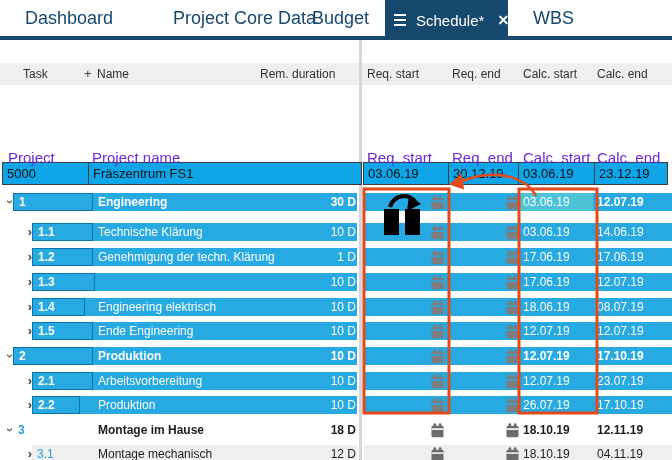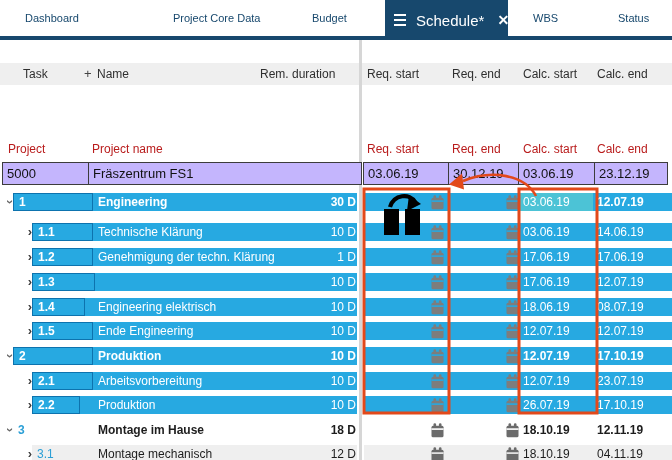--- a/index.html
+++ b/index.html
@@ -2,44 +2,44 @@
 <html style="--navy: #17486D; --row_cyan: #27A9E1; --cell_border: #0D73AE; --selected_cell: #4CC3D6; --annotation: #E2491B; --gray_band: #EFEFEF; --header_band: #EFEFEF; --divider: #D6D6D6; --blue_text: #2B9FD6; --calendar_gray: #7D7D7D; --calendar_dark: #6B6B6B;"><head>
 <meta charset="utf-8">
 <style>
   html,body{margin:0;padding:0;background:#fff;}
   .app{position:relative;width:672px;height:460px;background:#fff;overflow:hidden;
        font-family:"Liberation Sans",sans-serif;-webkit-font-smoothing:antialiased;}
 
   
   .tabbar{position:absolute;left:0;top:0;width:672px;height:40px;background:#fff;z-index:6;}
   .tab{position:absolute;top:0;height:36px;display:flex;align-items:center;
-       font-size:11px;color:var(--navy);cursor:pointer;white-space:nowrap;}
+       font-size:18px;color:var(--navy);cursor:pointer;white-space:nowrap;}
   .tab-underline{position:absolute;left:0;top:36px;width:672px;height:4px;background:var(--navy);}
   .tab-active{position:absolute;top:0;height:40px;background:var(--navy);color:#fff;
        display:flex;align-items:center;font-size:15px;padding:0 0 0 9px;box-sizing:border-box;}
   .menu-ic{display:inline-flex;flex-direction:column;gap:2.5px;margin-right:10px;}
   .menu-ic i{display:block;width:12px;height:2.5px;background:#fff;}
   .close-x{margin-left:13px;font-size:14px;font-weight:bold;color:#fff;}
 
   
   .divider-v{position:absolute;top:40px;width:3px;height:420px;background:var(--divider);z-index:2;}
 
   
   .colband{position:absolute;left:0;top:63px;width:672px;height:22px;background:var(--header_band);z-index:1;}
   .chead{position:absolute;top:63px;height:22px;line-height:22px;font-size:12px;color:#2f2f2f;
          white-space:nowrap;z-index:4;}
   .chead.right{text-align:left;}
   .plus{color:#444;font-size:13px;}
 
-  .phead{position:absolute;top:141px;height:17px;line-height:17px;font-size:12px;color:#b91c1c;
+  .phead{position:absolute;top:149px;height:17px;line-height:17px;font-size:15px;color:#6d28d9;
          white-space:nowrap;z-index:4;}
 
   
   .pcell{position:absolute;top:162px;height:23px;box-sizing:border-box;border:1px solid #3c3c3c;
-         background:#c4b5fd;font-size:13px;color:#111;line-height:21px;padding-left:4px;
+         background:#0ea5e9;font-size:13px;color:#111;line-height:21px;padding-left:4px;
          white-space:nowrap;z-index:3;}
 
   
   .trow{position:absolute;left:0;width:672px;height:18px;}
   .trow.hi{z-index:4;}
   .trow.lo{z-index:1;}
   .band{position:absolute;top:0;height:18px;}
   .band.cyan{background:var(--row_cyan);}
   .band.gray{background:var(--gray_band);}
   .chev{position:absolute;top:0;width:14px;height:18px;font-size:13px;font-weight:bold;
@@ -77,21 +77,20 @@
     <div class="tab-active" style="left:385px;width:123px">
       <span class="menu-ic">
           <i></i>
           <i></i>
           <i></i>
         </span>
       <span>Schedule*</span>
       <span class="close-x">✕</span>
     </div>
     <div class="tab" style="left:533px">WBS</div>
-    <div class="tab" style="left:618px">Status</div>
   </div>
 
   <div class="divider-v" style="left:359px"></div>
 
   <div class="colband"></div>
   <div class="chead" style="left:23px">Task</div>
   <div class="chead plus" style="left:84px">+</div>
   <div class="chead" style="left:97px">Name</div>
   <div class="chead right" style="left:260px;width:96px">Rem. duration</div>
   <div class="chead" style="left:367px">Req. start</div>

